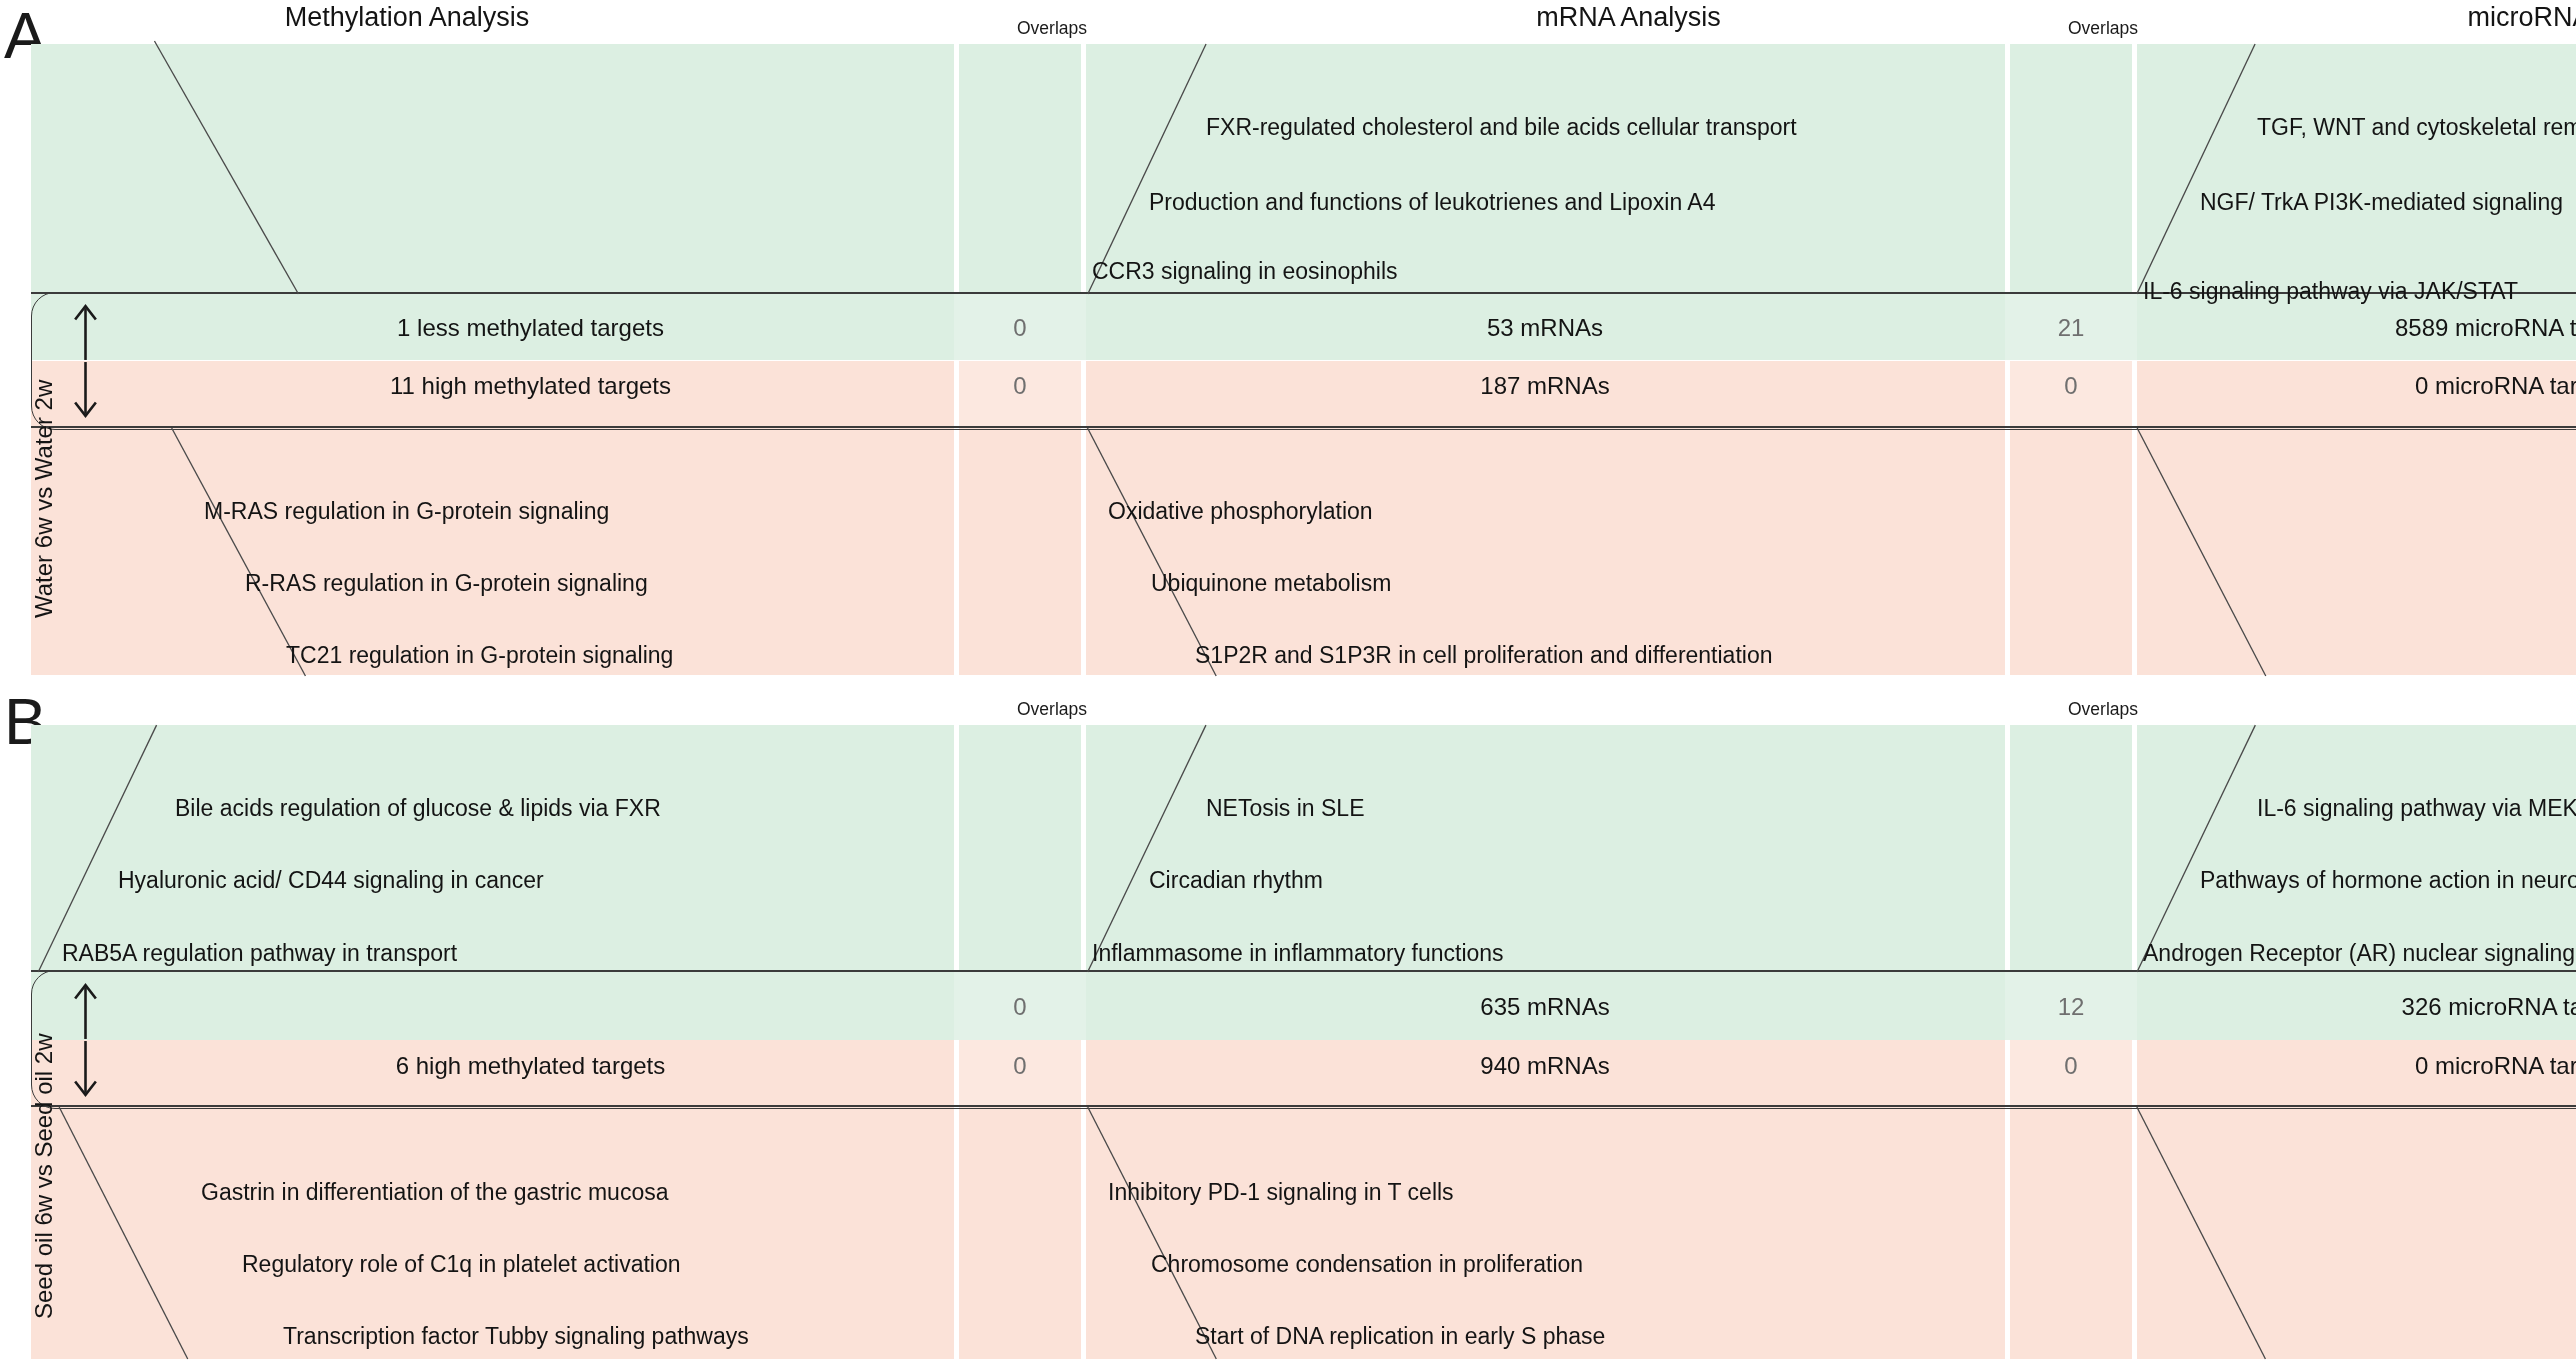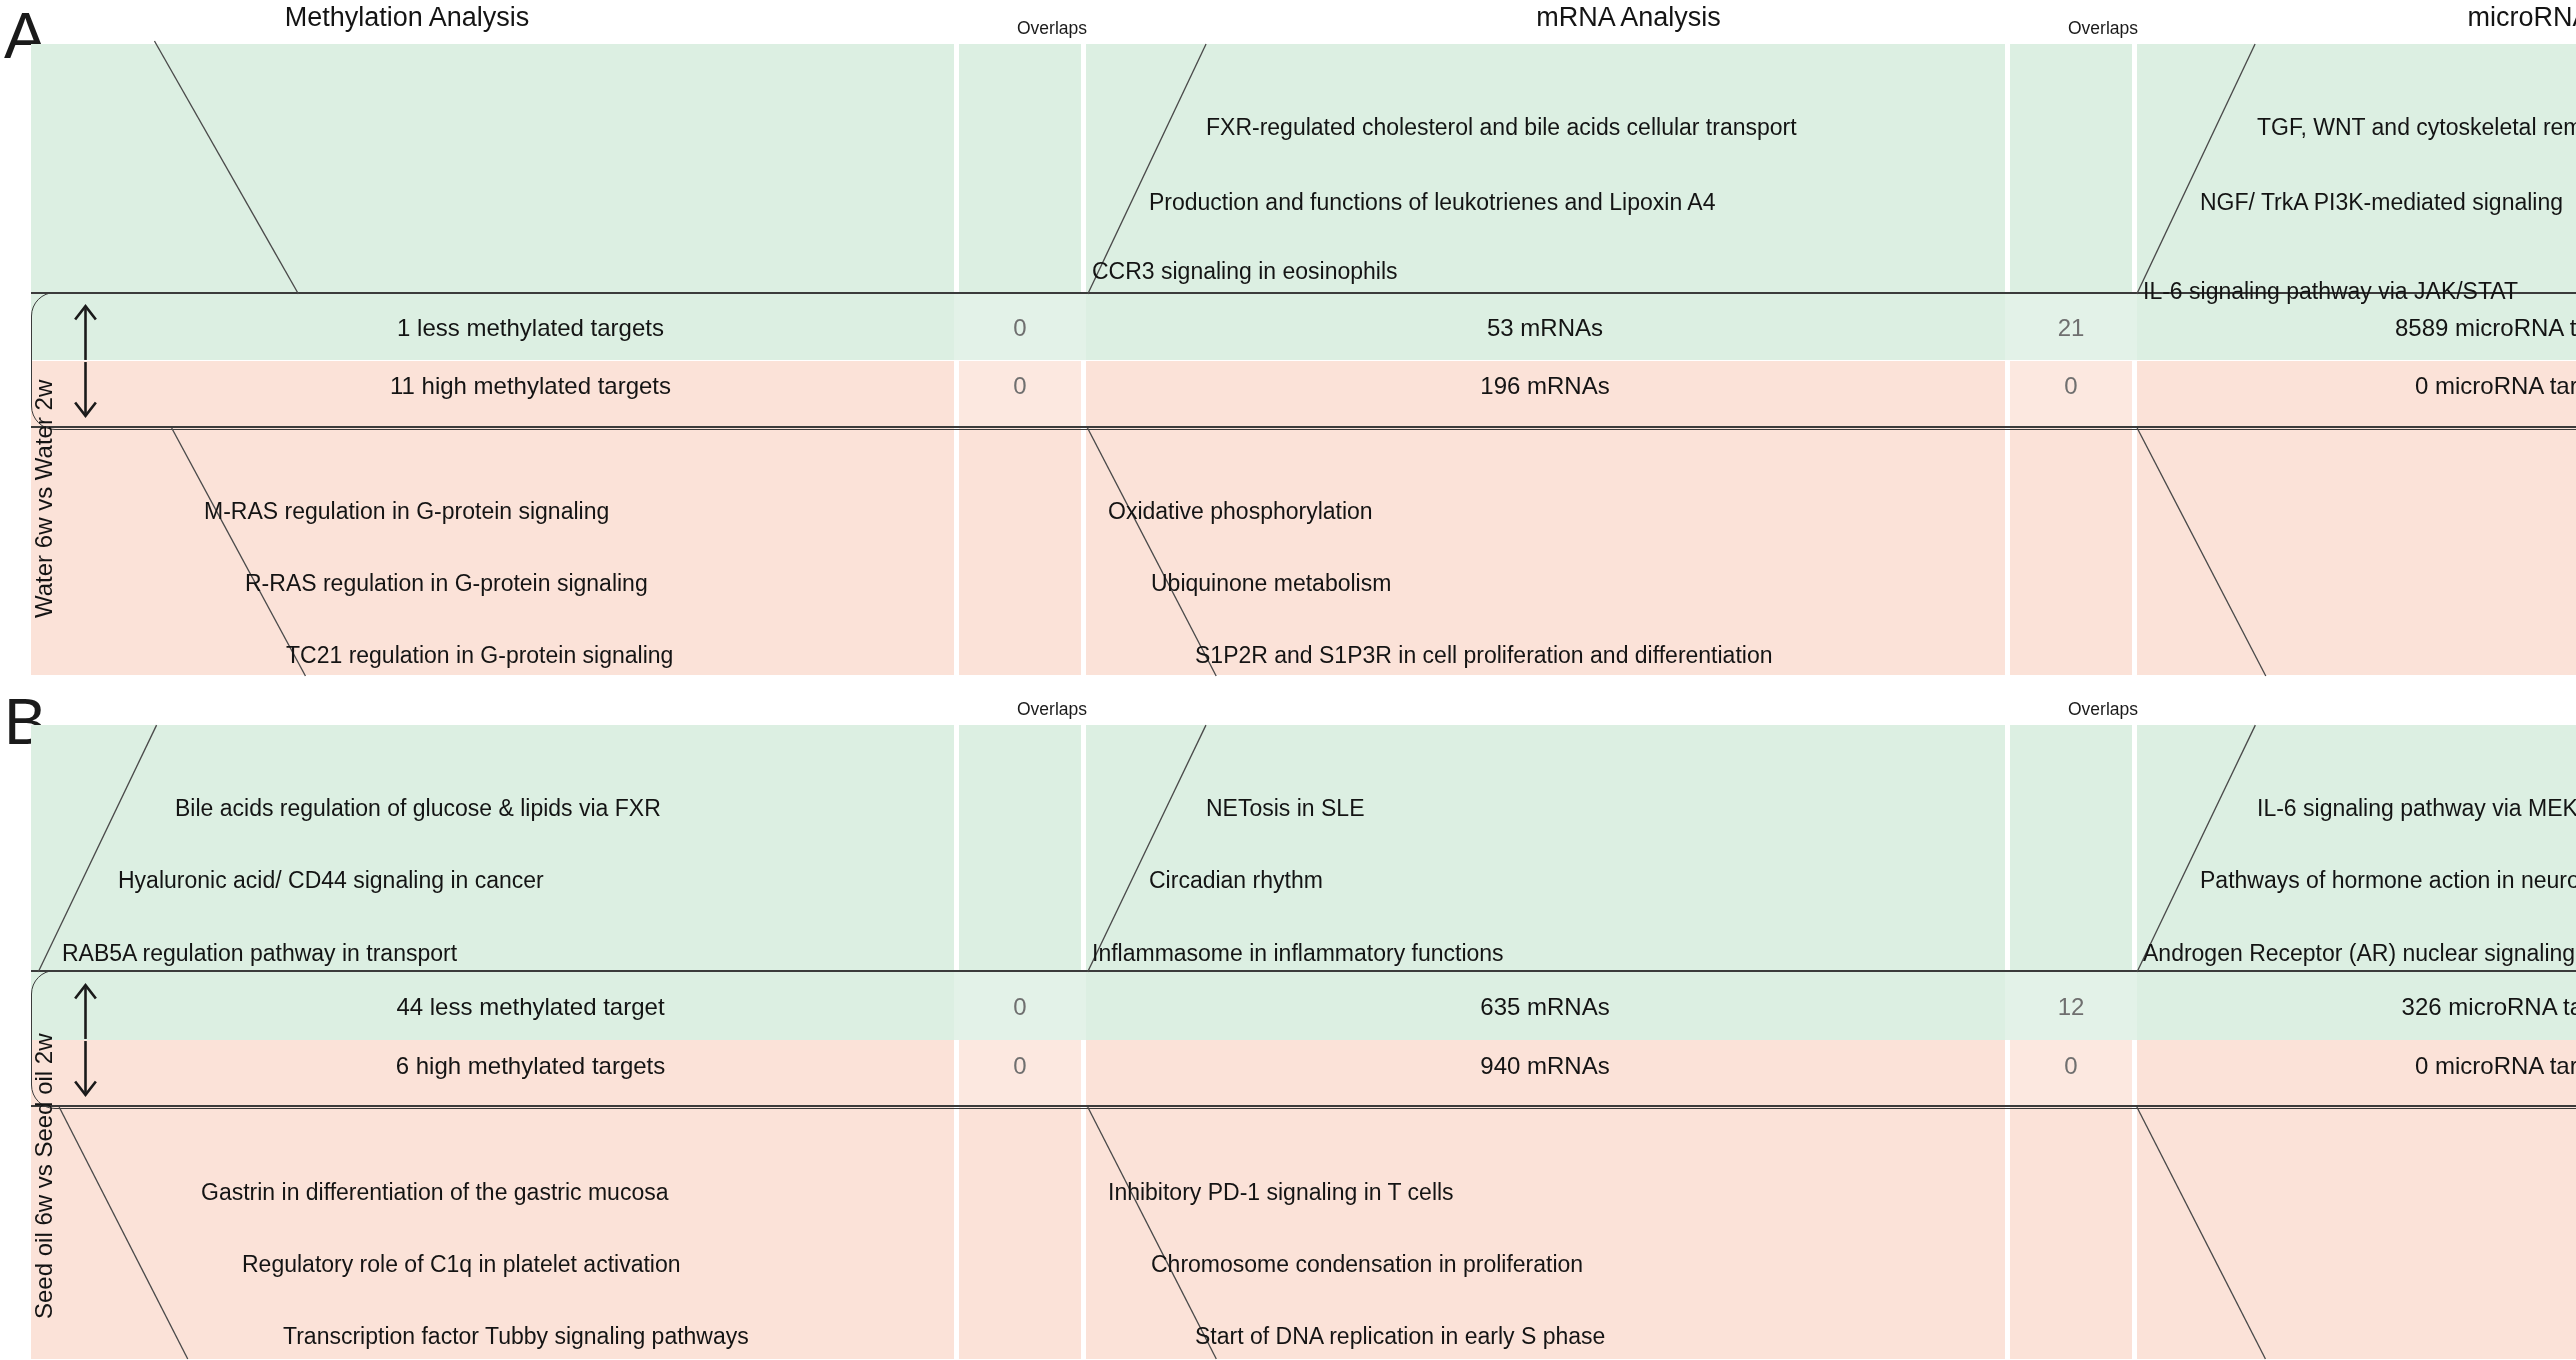--- a/index.html
+++ b/index.html
@@ -149,21 +149,21 @@
     <div class="pw" style="left:2143px;top:260px;margin-top:20px;">IL-6 signaling pathway via JAK/STAT</div>
 
     <div class="cellv" style="left:144px;top:316px;width:773px;">1 less methylated targets</div>
     <div class="cellv ov" style="left:954px;top:316px;width:132px;">0</div>
     <div class="cellv" style="left:1097px;top:316px;width:896px;">53 mRNAs</div>
     <div class="cellv ov" style="left:2005px;top:316px;width:132px;">21</div>
     <div class="cellv" style="left:2148px;top:316px;width:742px;">8589 microRNA targets</div>
 
     <div class="cellv" style="left:144px;top:374px;width:773px;">11 high methylated targets</div>
     <div class="cellv ov" style="left:954px;top:374px;width:132px;">0</div>
-    <div class="cellv" style="left:1097px;top:374px;width:896px;">196 mRNAs</div>
+    <div class="cellv" style="left:1097px;top:374px;width:896px;">187 mRNAs</div>
     <div class="cellv ov" style="left:2005px;top:374px;width:132px;">0</div>
     <div class="cellv" style="left:2148px;top:374px;width:742px;">0 microRNA targets</div>
 
     <div class="pw" style="left:204px;top:500px;">M-RAS regulation in G-protein signaling</div>
     <div class="pw" style="left:245px;top:572px;">R-RAS regulation in G-protein signaling</div>
     <div class="pw" style="left:286px;top:644px;">TC21 regulation in G-protein signaling</div>
 
     <div class="pw" style="left:1108px;top:500px;">Oxidative phosphorylation</div>
     <div class="pw" style="left:1151px;top:572px;">Ubiquinone metabolism</div>
     <div class="pw" style="left:1195px;top:644px;">S1P2R and S1P3R in cell proliferation and differentiation</div>
@@ -231,21 +231,20 @@
     <div class="pw" style="left:62px;top:257px;">RAB5A regulation pathway in transport</div>
 
     <div class="pw" style="left:1206px;top:112px;">NETosis in SLE</div>
     <div class="pw" style="left:1149px;top:184px;">Circadian rhythm</div>
     <div class="pw" style="left:1092px;top:257px;">Inflammasome in inflammatory functions</div>
 
     <div class="pw" style="left:2257px;top:112px;">IL-6 signaling pathway via MEK/ERK &amp; PI3K/AKT</div>
     <div class="pw" style="left:2200px;top:184px;">Pathways of hormone action in neurofibromatosis type 1</div>
     <div class="pw" style="left:2143px;top:257px;">Androgen Receptor (AR) nuclear signaling</div>
 
-    <div class="cellv" style="left:144px;top:310px;width:773px;">44 less methylated target</div>
     <div class="cellv ov" style="left:954px;top:310px;width:132px;">0</div>
     <div class="cellv" style="left:1097px;top:310px;width:896px;">635 mRNAs</div>
     <div class="cellv ov" style="left:2005px;top:310px;width:132px;">12</div>
     <div class="cellv" style="left:2148px;top:310px;width:742px;">326 microRNA targets</div>
 
     <div class="cellv" style="left:144px;top:369px;width:773px;">6 high methylated targets</div>
     <div class="cellv ov" style="left:954px;top:369px;width:132px;">0</div>
     <div class="cellv" style="left:1097px;top:369px;width:896px;">940 mRNAs</div>
     <div class="cellv ov" style="left:2005px;top:369px;width:132px;">0</div>
     <div class="cellv" style="left:2148px;top:369px;width:742px;">0 microRNA targets</div>

